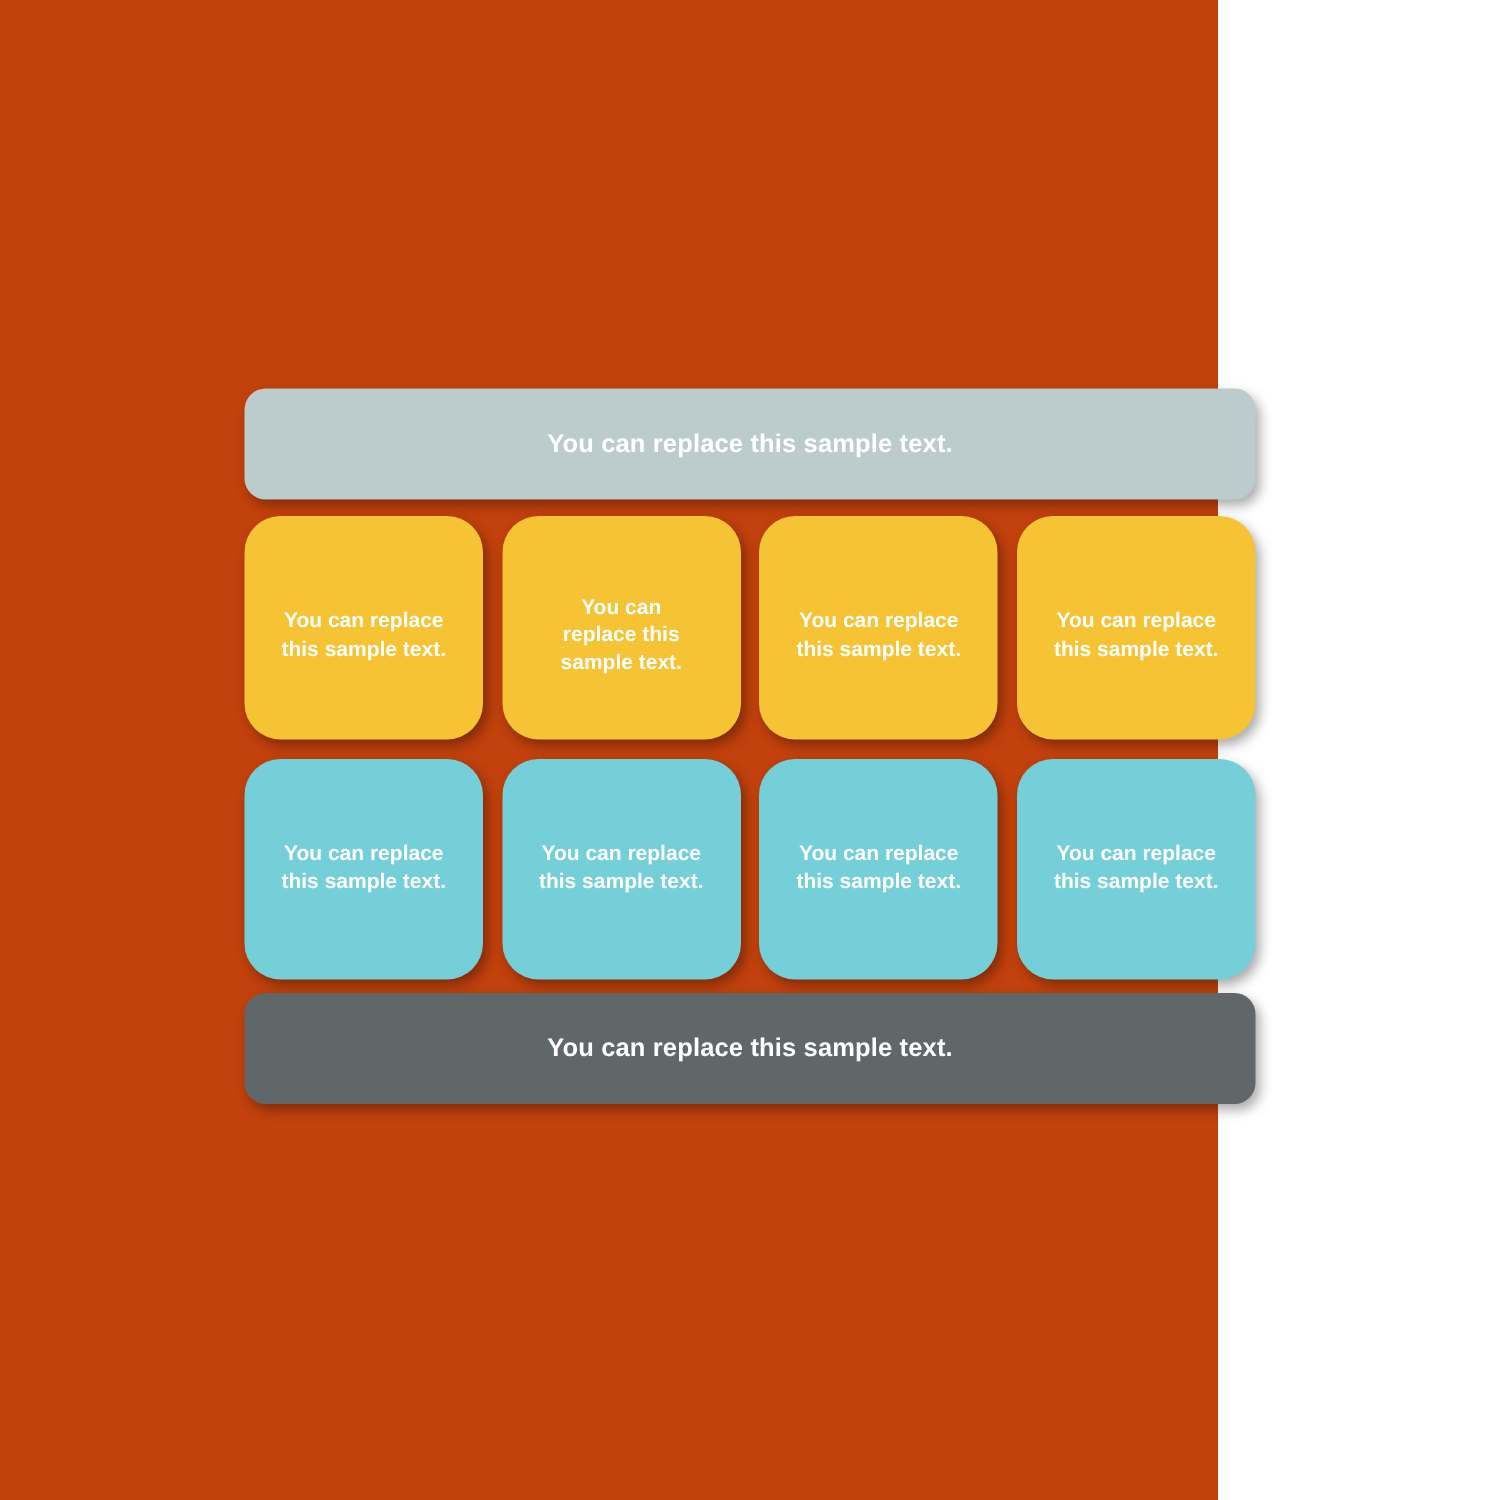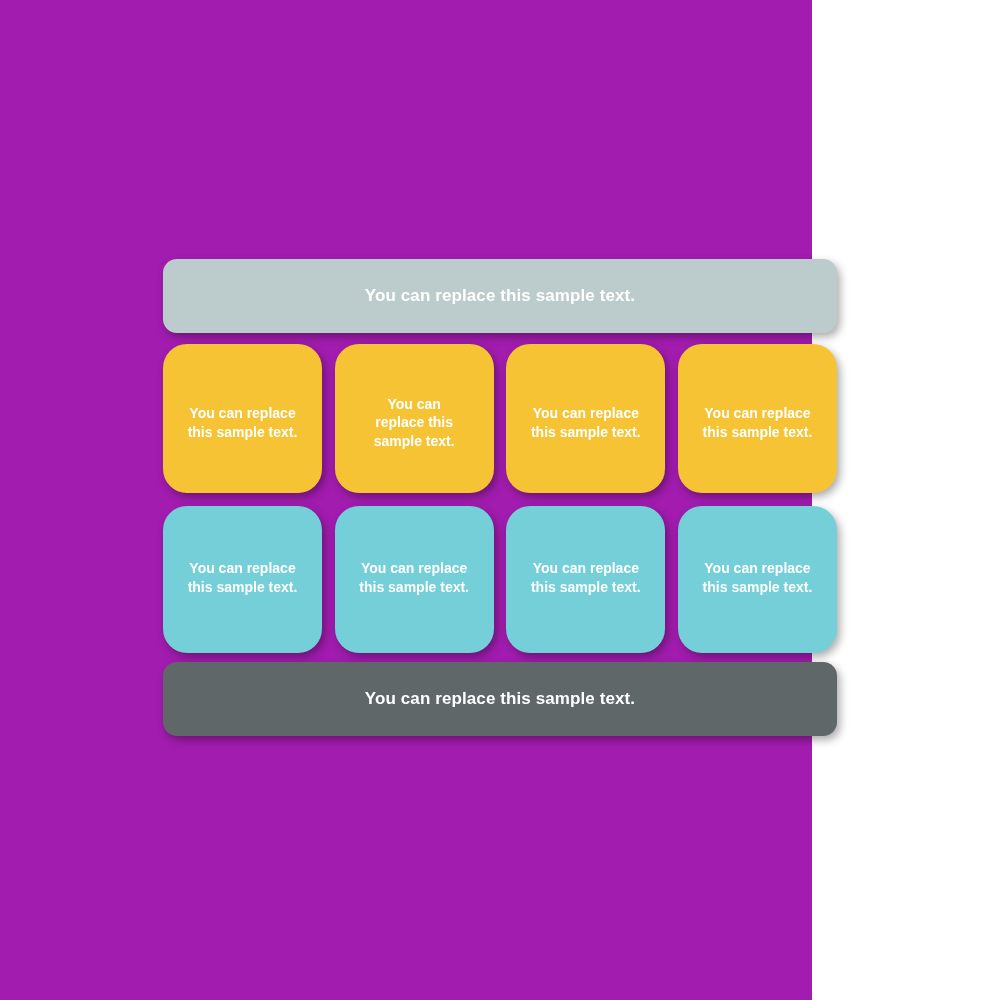--- a/index.html
+++ b/index.html
@@ -12,21 +12,21 @@
     width: 1000px;
     height: 1000px;
     font-family: "Liberation Sans", sans-serif;
     overflow: hidden;
   }
 
   #canvas {
     position: relative;
     width: 812px;
     height: 1000px;
-    background: #a21caf;
+    background: #c2410c;
   }
 
   
   .shape {
     position: absolute;
     box-sizing: border-box;
     display: flex;
     align-items: center;
     justify-content: center;
     text-align: center;

